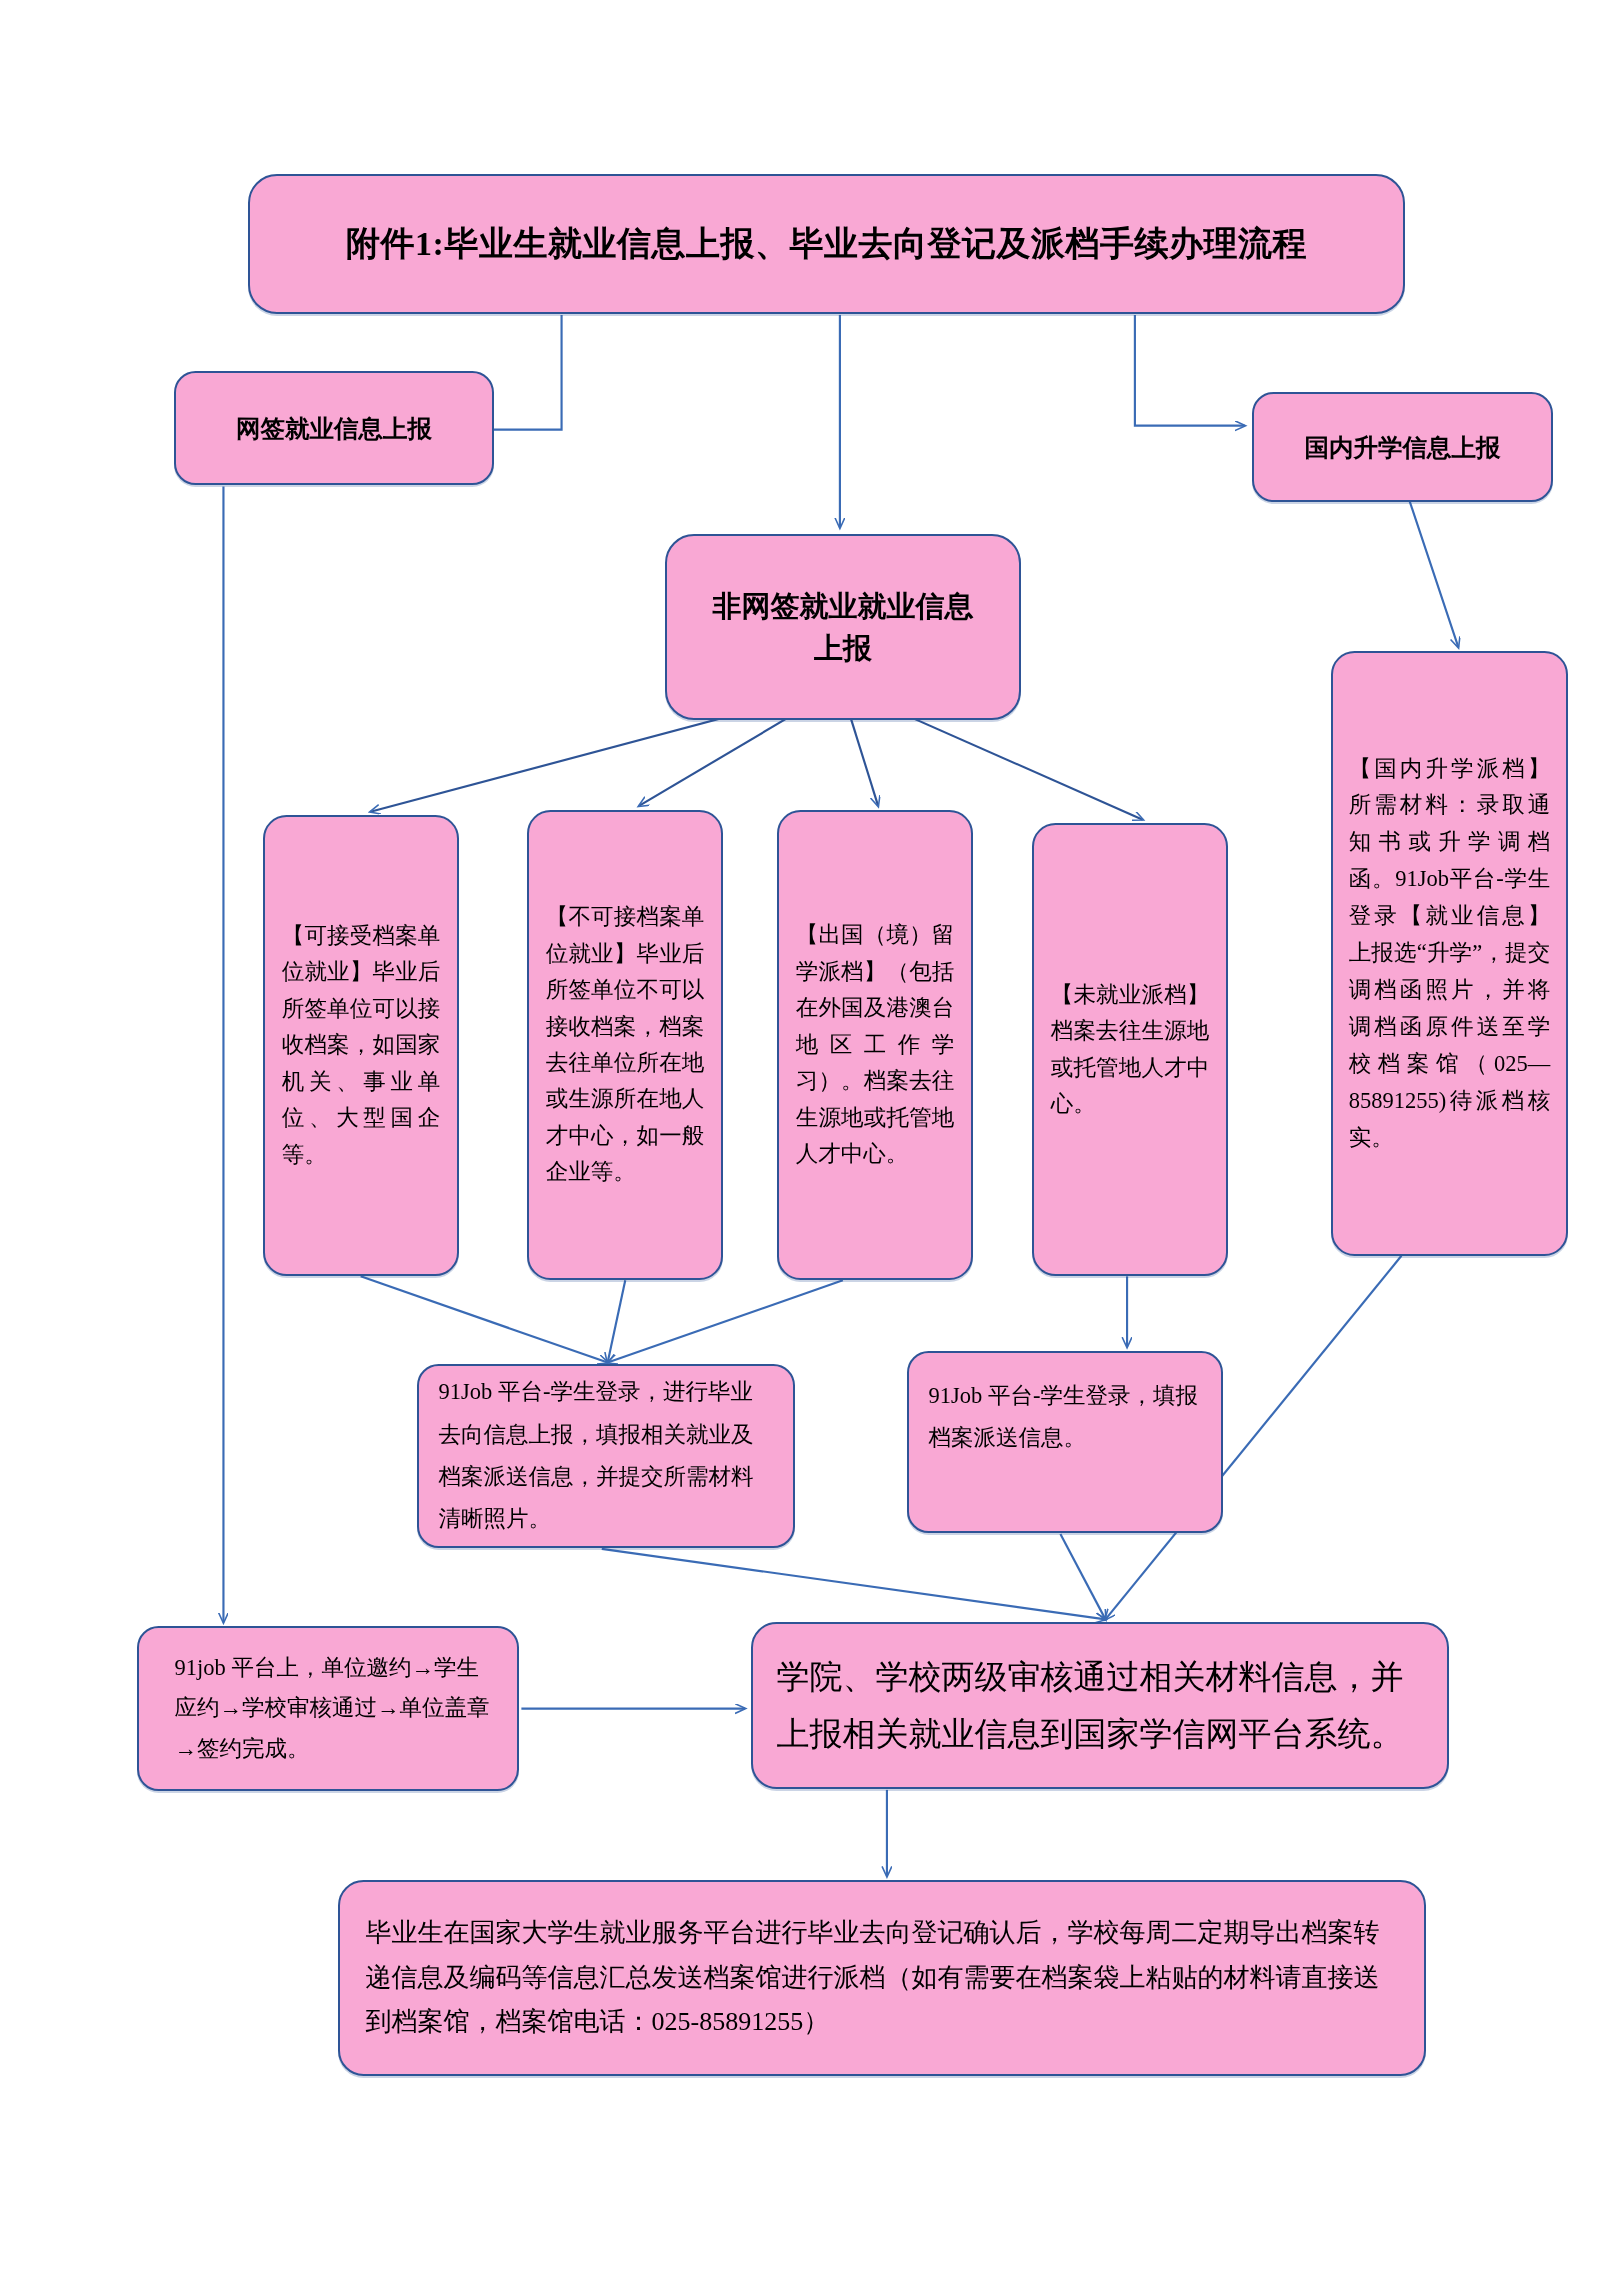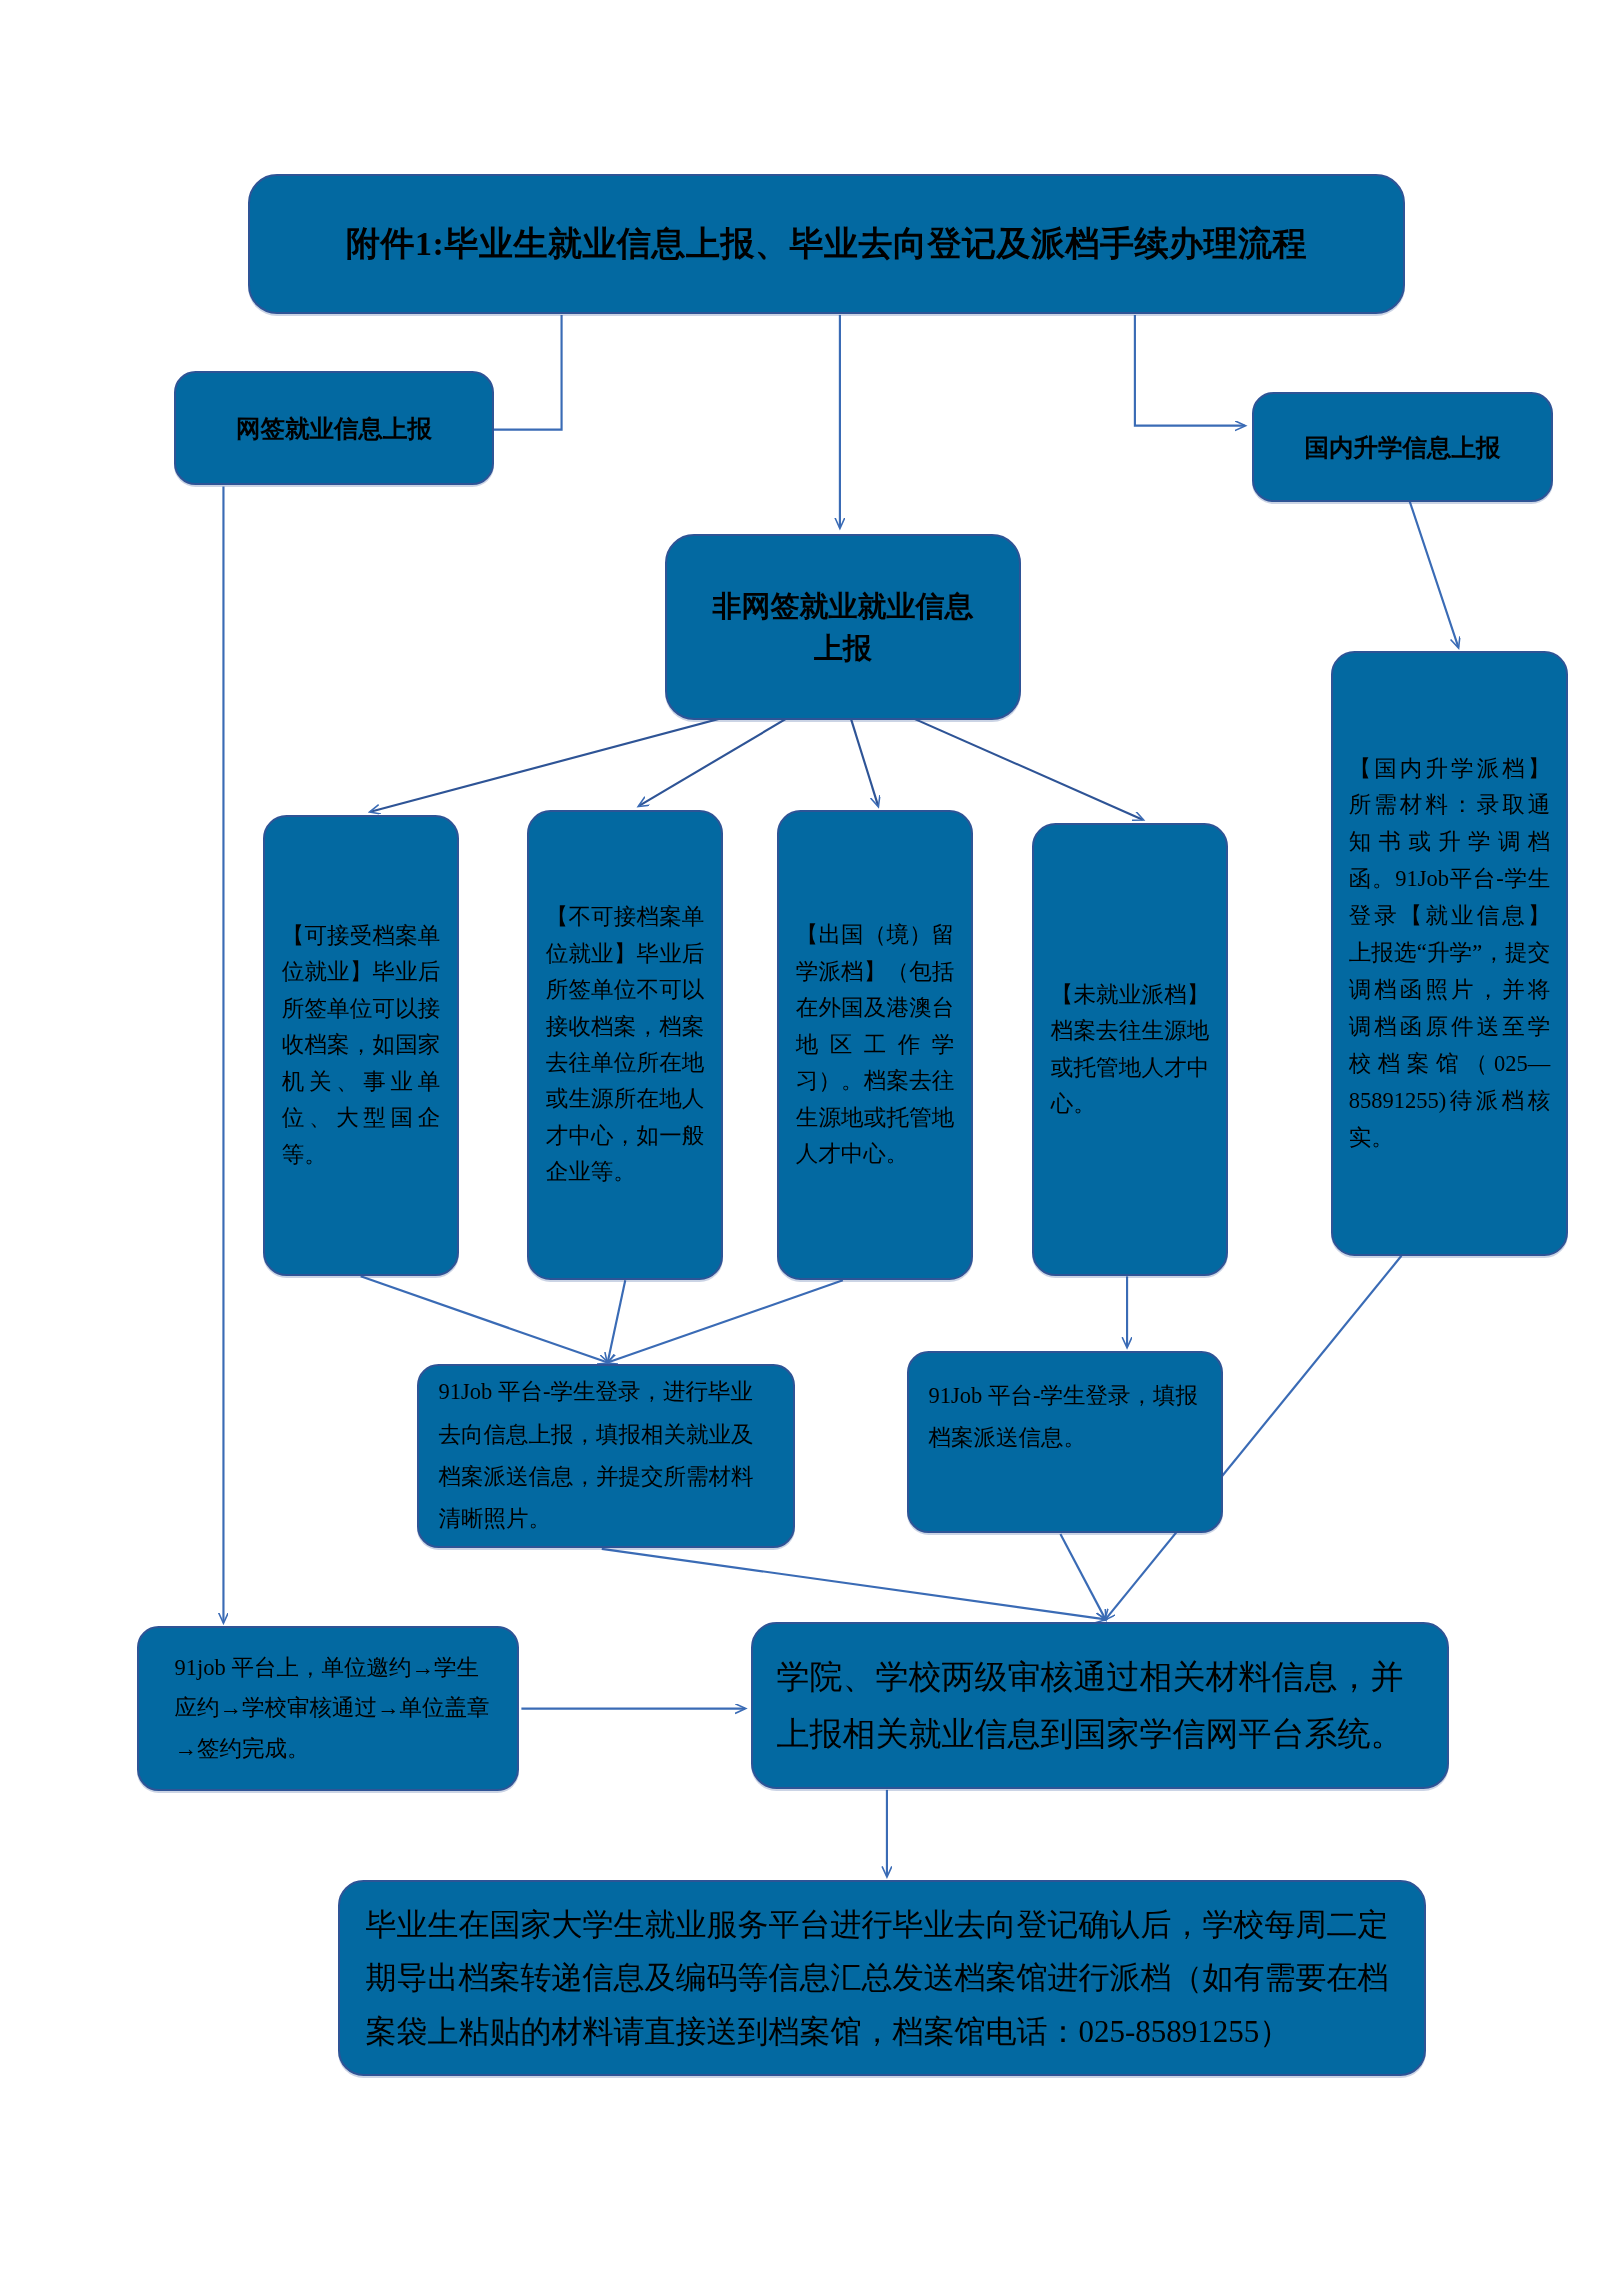--- a/index.html
+++ b/index.html
@@ -21,21 +21,21 @@
     position: absolute;
     left: 0;
     top: 0;
     width: 1621px;
     height: 2293px;
     pointer-events: none;
   }
   .node {
     position: absolute;
     box-sizing: border-box;
-    background: #0369a1;
+    background: #f9a8d4;
     border: 2.9px solid #2e5496;
     border-radius: 25.5px;
     display: flex;
     align-items: center;
     justify-content: center;
     color: #000000;
     text-align: center;
     z-index: 3;
     box-shadow: 0 2px 0 rgba(46,84,150,0.25);
   }
@@ -186,21 +186,21 @@
 
   
   .n-final {
     left: 338px;
     top: 1880px;
     width: 1088px;
     height: 196px;
     border-radius: 25.5px;
   }
   .n-final .txt {
-    font-size: 31px;
+    font-size: 26px;
     line-height: 1.72;
     text-align: left;
     padding: 0 25.5px;
     box-sizing: border-box;
   }
 </style>
 </head>
 <body>
 
 <div id="canvas">

